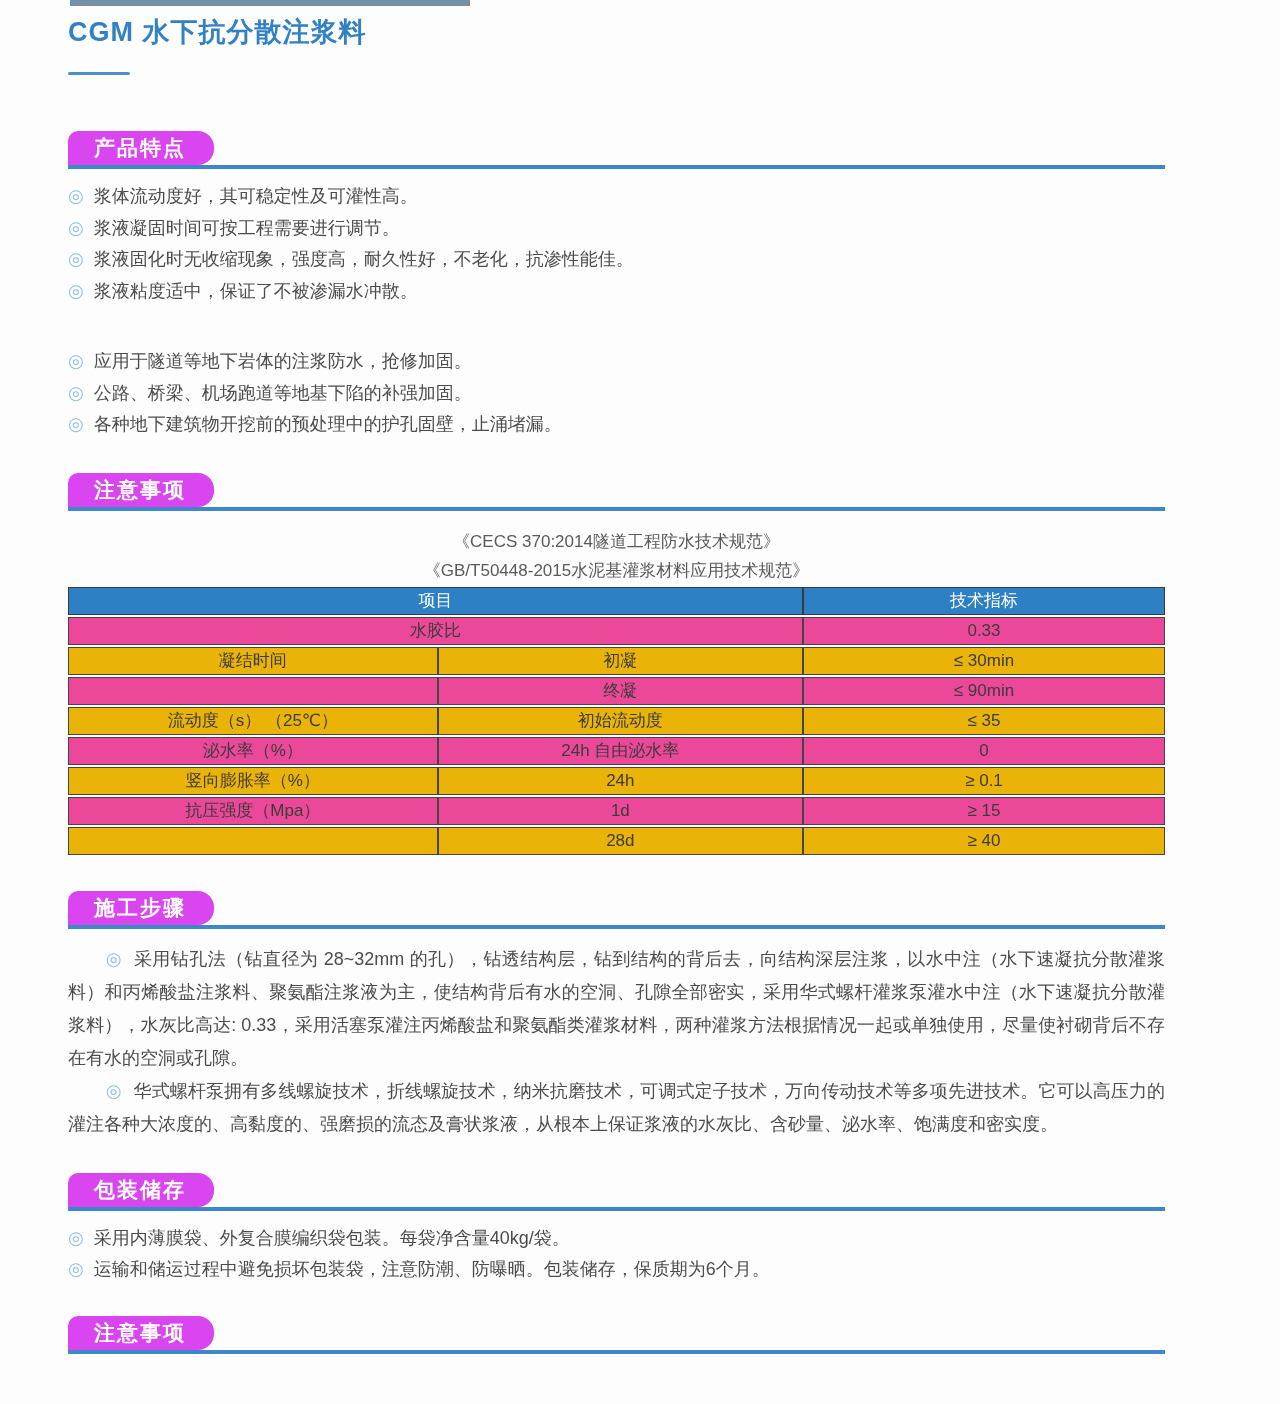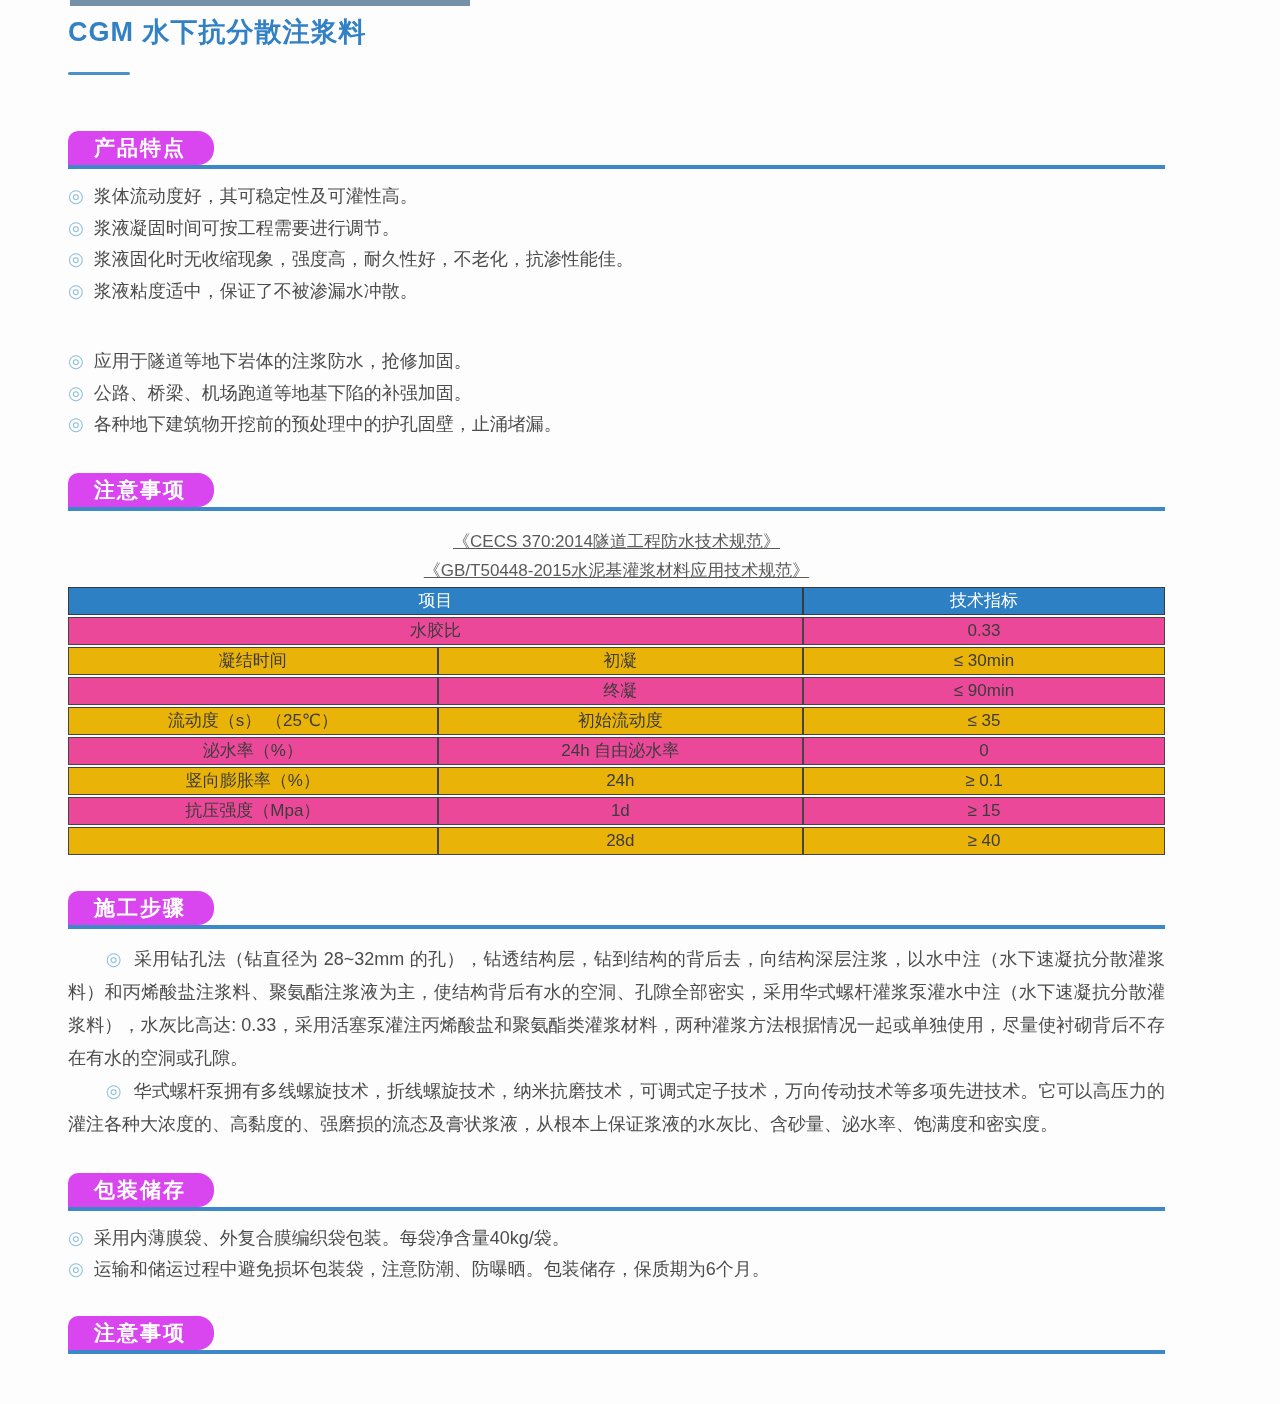--- a/index.html
+++ b/index.html
@@ -54,21 +54,21 @@
 
   .sec-features { margin-top: 56px; }
   .sec-scope    { margin-top: 39px; }
   .sec-perf     { margin-top: 32px; }
   .sec-steps    { margin-top: 34px; }
   .sec-pack     { margin-top: 32px; }
   .sec-notes    { margin-top: 30px; }
 
   .standards { margin-top: 16px; text-align: center; }
   .standards div {
-    font-size: 17px; color: #5a5a5a; line-height: 29px; text-decoration: underline;
+    font-size: 17px; color: #5a5a5a; line-height: 29px;
   }
 
   .perf-table {
     width: 100%;
     border-collapse: separate; border-spacing: 0 2px;
     font-size: 17px; color: #3c3c3c;
     table-layout: fixed;
   }
   .perf-table td, .perf-table th {
     border: 1px solid #454545;

